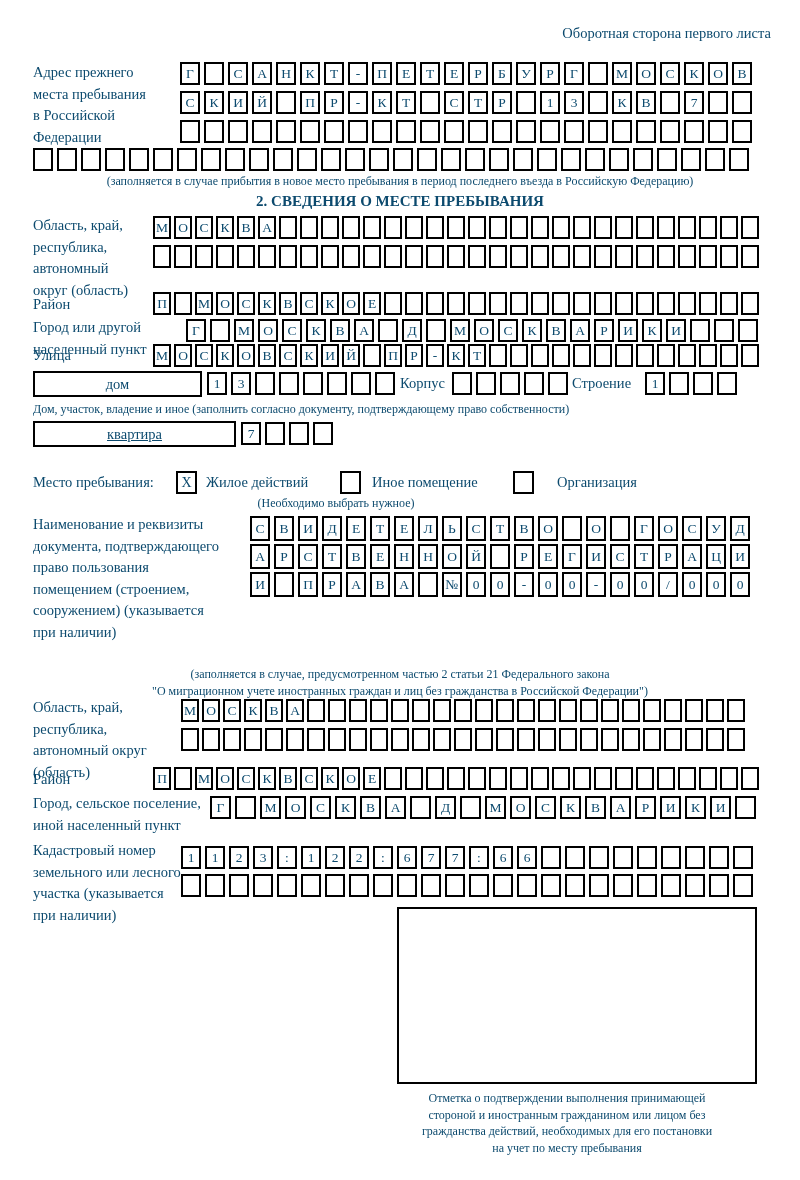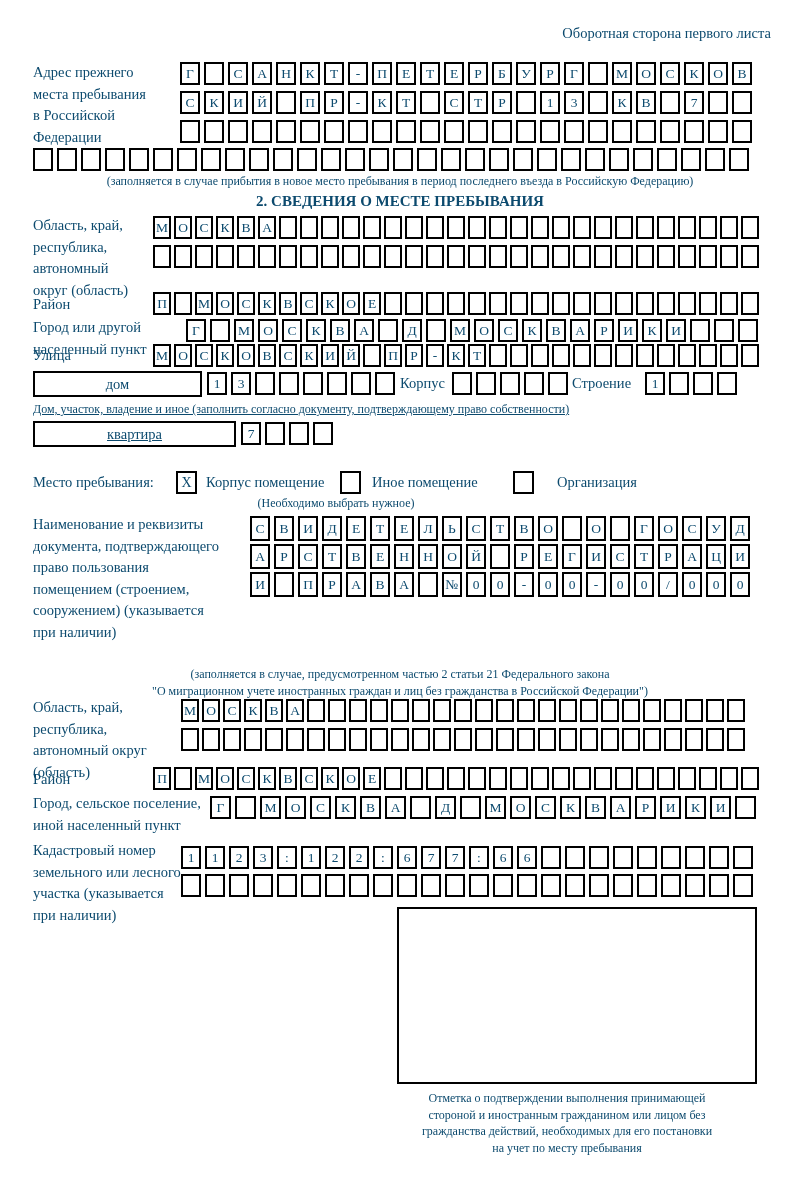--- a/index.html
+++ b/index.html
@@ -338,33 +338,33 @@
       <span class="cell"></span>
       <span class="cell"></span>
     </div>
   <div class="lbl" style="left:572px;top:373px;">Строение</div>
   <div class="cellrow" style="left:645px;top:372px;">
       <span class="cell">1</span>
       <span class="cell"></span>
       <span class="cell"></span>
       <span class="cell"></span>
     </div>
-  <div class="cap" style="left:33px;top:401px;width:740px;text-decoration:underline;">Дом, участок, владение и иное (заполнить согласно документу, подтверждающему право собственности)</div>
+  <div class="cap" style="left:33px;top:401px;width:740px;">Дом, участок, владение и иное (заполнить согласно документу, подтверждающему право собственности)</div>
 
   <div class="lblbox" style="left:33px;top:421px;width:203px;text-decoration:underline;">квартира</div>
   <div class="cellrow" style="left:241px;top:422px;">
       <span class="cell">7</span>
       <span class="cell"></span>
       <span class="cell"></span>
       <span class="cell"></span>
     </div>
 
   <div class="lbl" style="left:33px;top:472px;">Место пребывания:</div>
   <div class="cb" style="left:176px;top:471px;">X</div>
-  <div class="lbl" style="left:206px;top:472px;">Корпус помещение</div>
+  <div class="lbl" style="left:206px;top:472px;">Жилое действий</div>
   <div class="cb" style="left:340px;top:471px;"></div>
   <div class="lbl" style="left:372px;top:472px;">Иное помещение</div>
   <div class="cb" style="left:513px;top:471px;"></div>
   <div class="lbl" style="left:557px;top:472px;">Организация</div>
   <div class="cap" style="left:136px;top:495px;width:400px;text-align:center;">(Необходимо выбрать нужное)</div>
 
   <div class="lbl" style="left:33px;top:514px;width:215px;">Наименование и реквизиты
 документа, подтверждающего
 право пользования
 помещением (строением,

